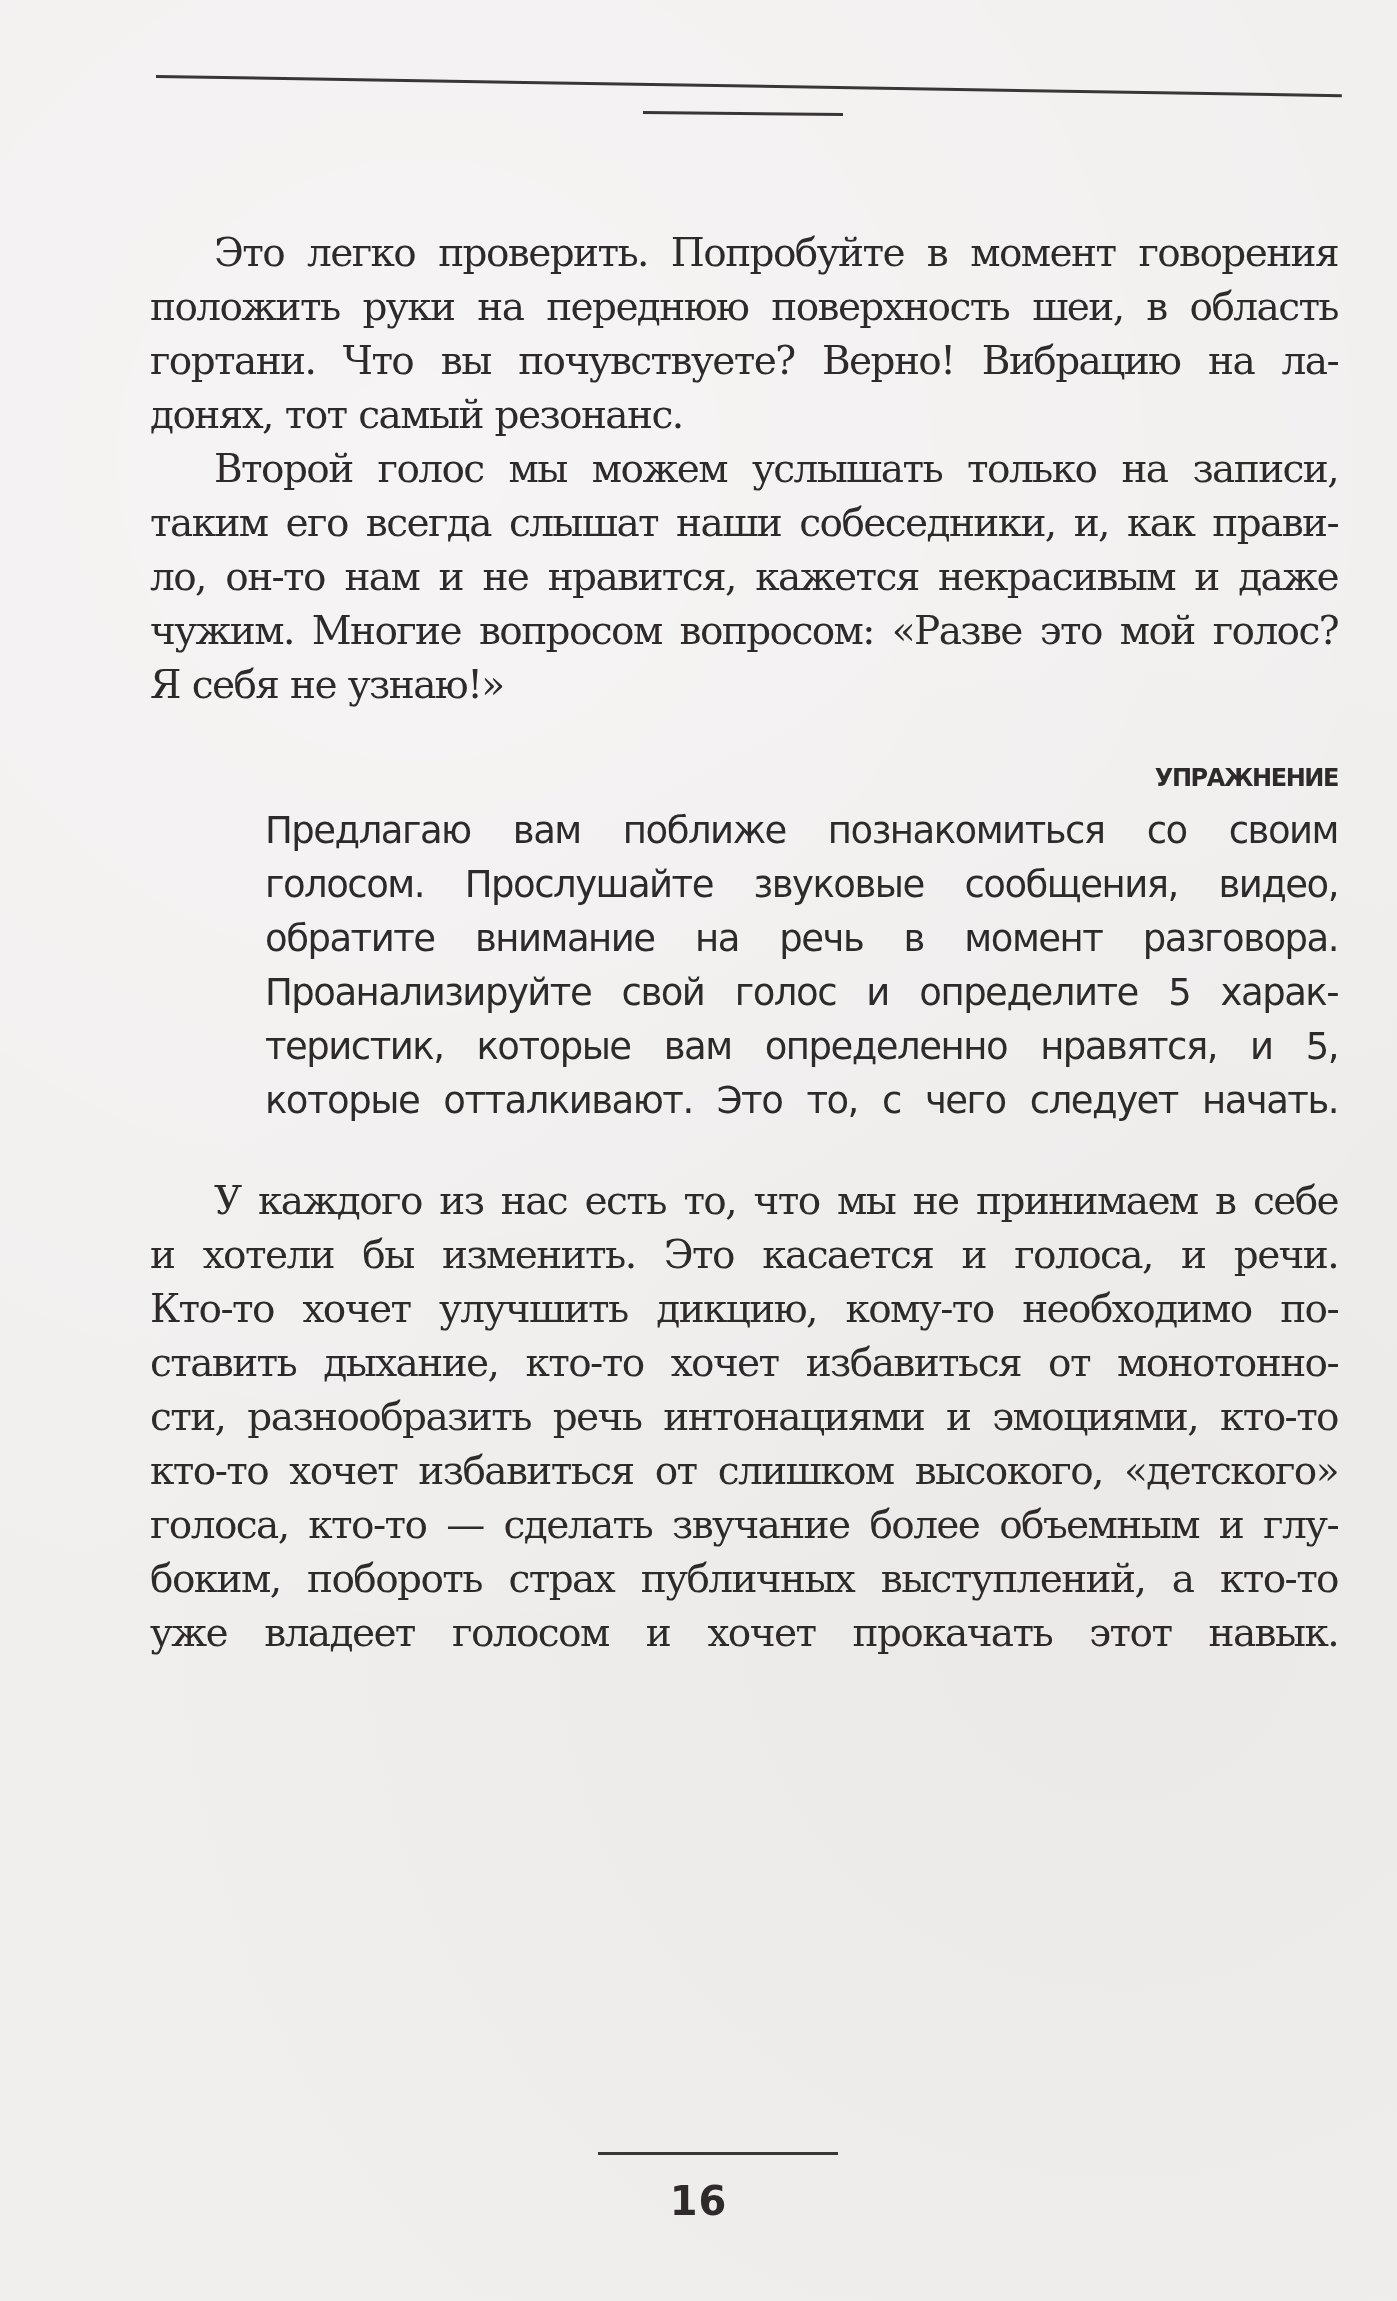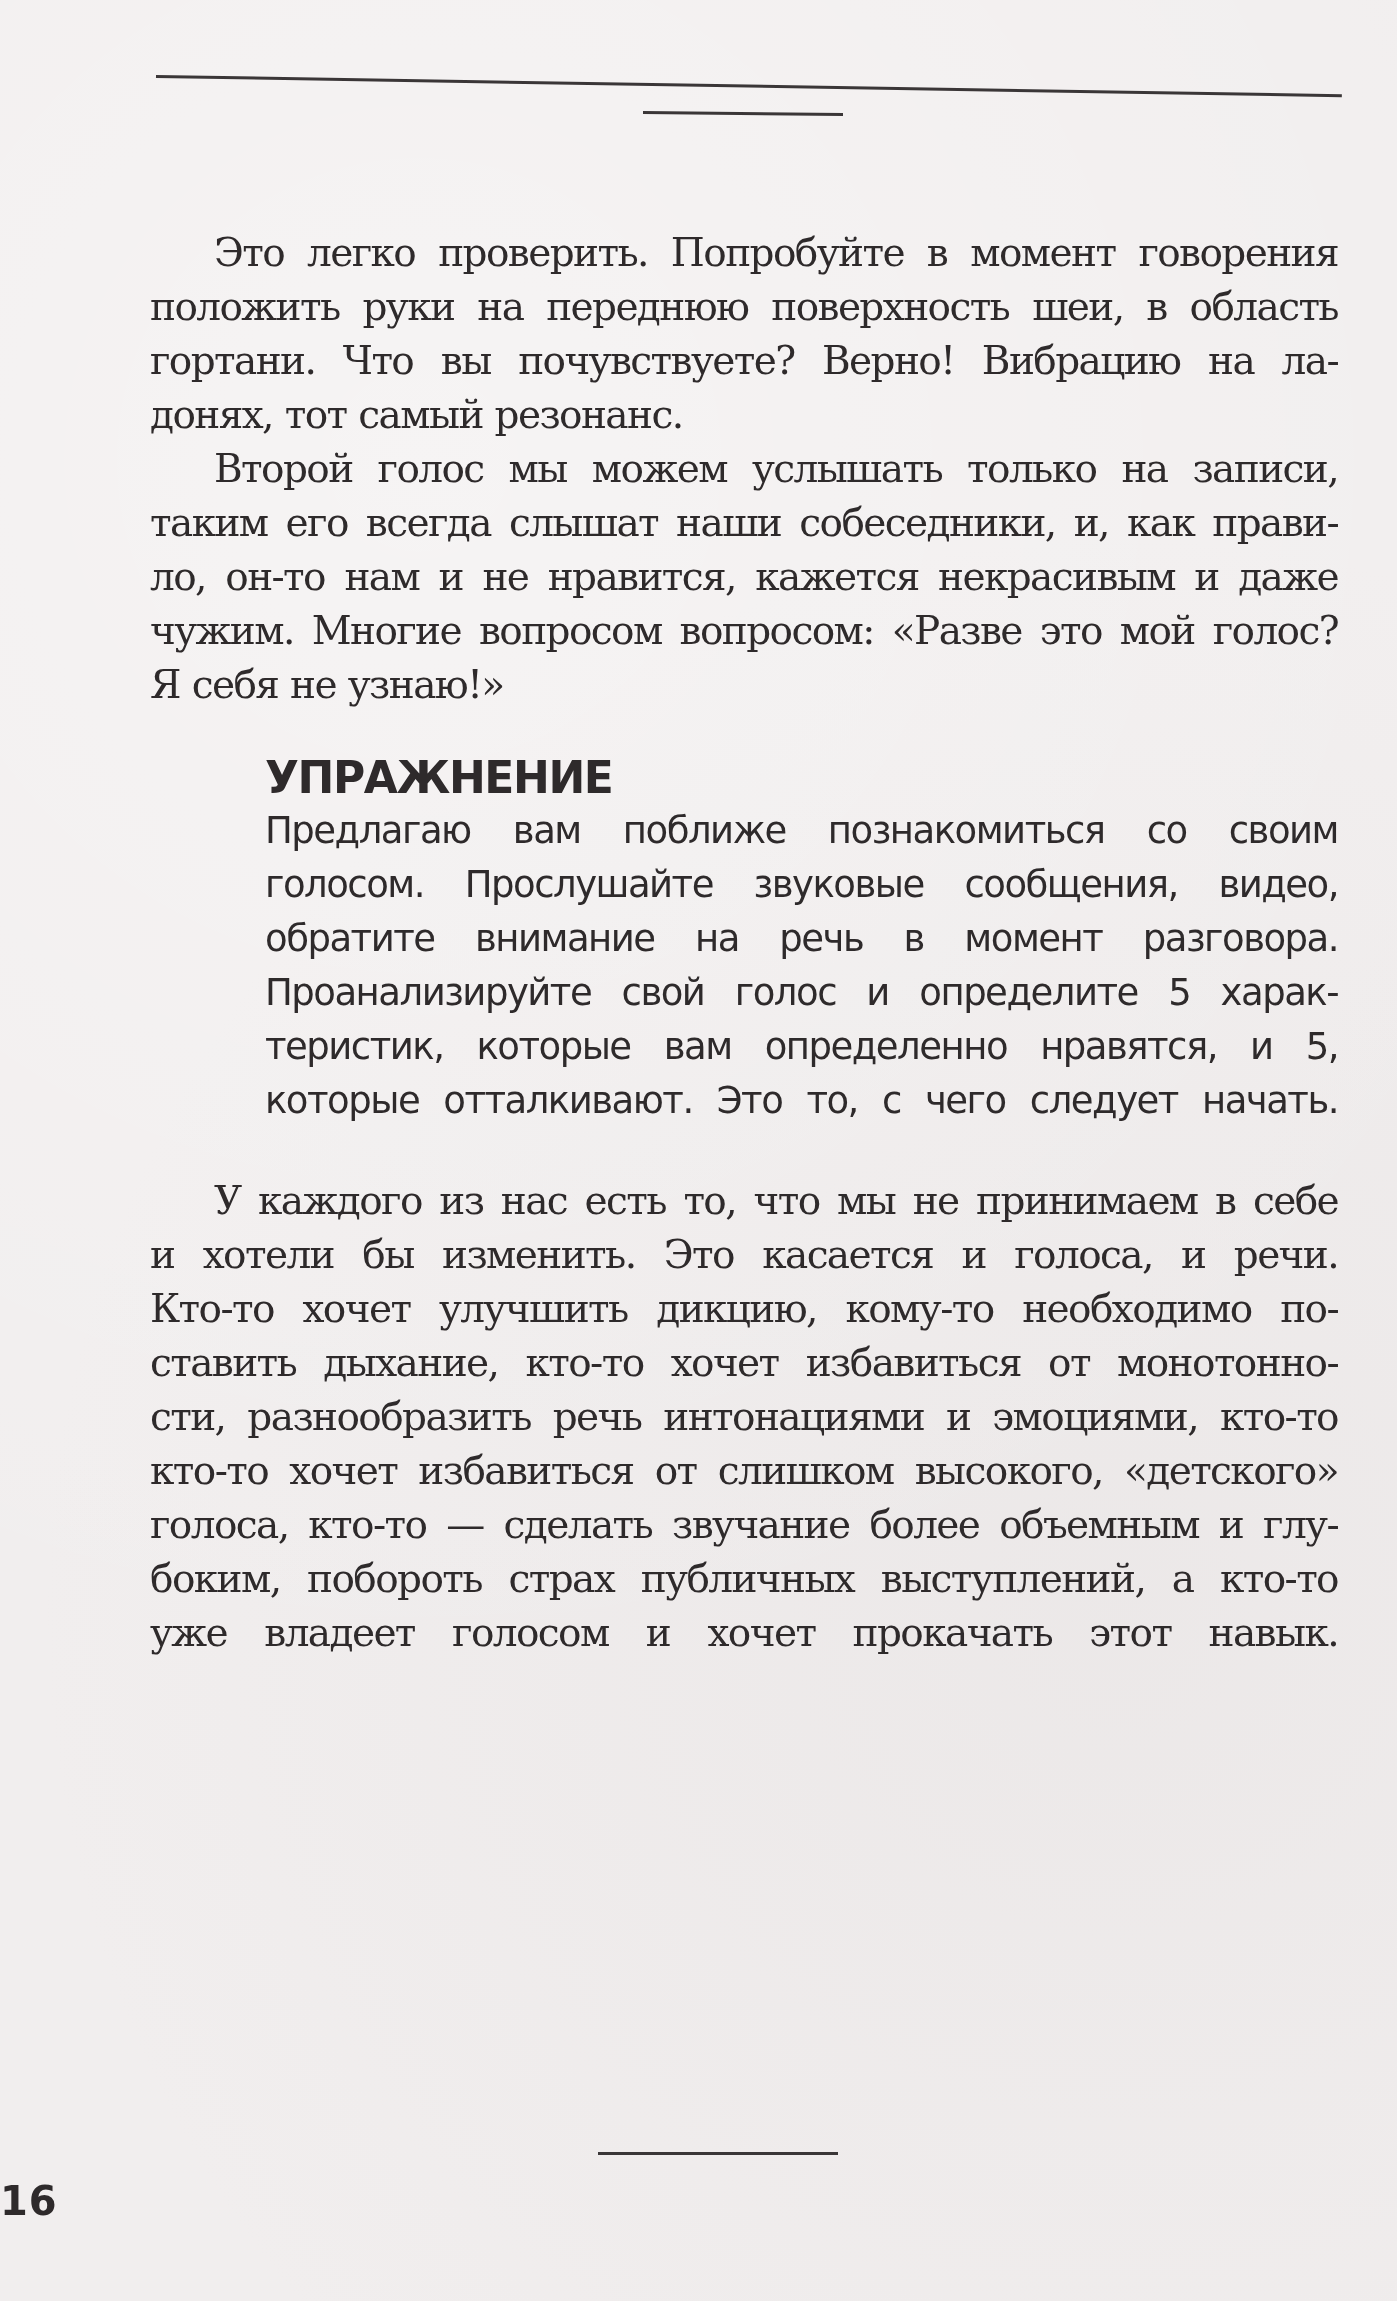--- a/index.html
+++ b/index.html
@@ -56,24 +56,25 @@
       color: #2e2a2b;
     }
     .exercise {
       margin: 42px 0 46px 115px;
       width: 1073px;
       font-family: "DejaVu Sans", "Liberation Sans", sans-serif;
       color: #2e2a2b;
     }
     .exercise-title {
       font-weight: bold;
-      font-size: 44px;
+      font-size: 24px;
       line-height: 48px;
       letter-spacing: -1.4px;
       margin: 0 0 2px 0;
+      text-align: right;
     }
     .exercise-text {
       margin: 0;
       font-size: 37px;
       line-height: 54px;
       letter-spacing: -1.5px;
       text-align: justify;
       text-align-last: left;
     }
     .line {
@@ -91,20 +92,21 @@
       top: 2152px;
       width: 240px;
       height: 3px;
       background: #3a3637;
     }
     .page-number {
       position: absolute;
       left: 0;
       top: 2178px;
       width: 1397px;
+      text-align: center;
       font-family: "DejaVu Sans", "Liberation Sans", sans-serif;
       font-weight: bold;
       font-size: 40px;
       letter-spacing: 1px;
       color: #2e2a2b;
     }
     .indent {
       display: inline-block;
       width: 64px;
     }

